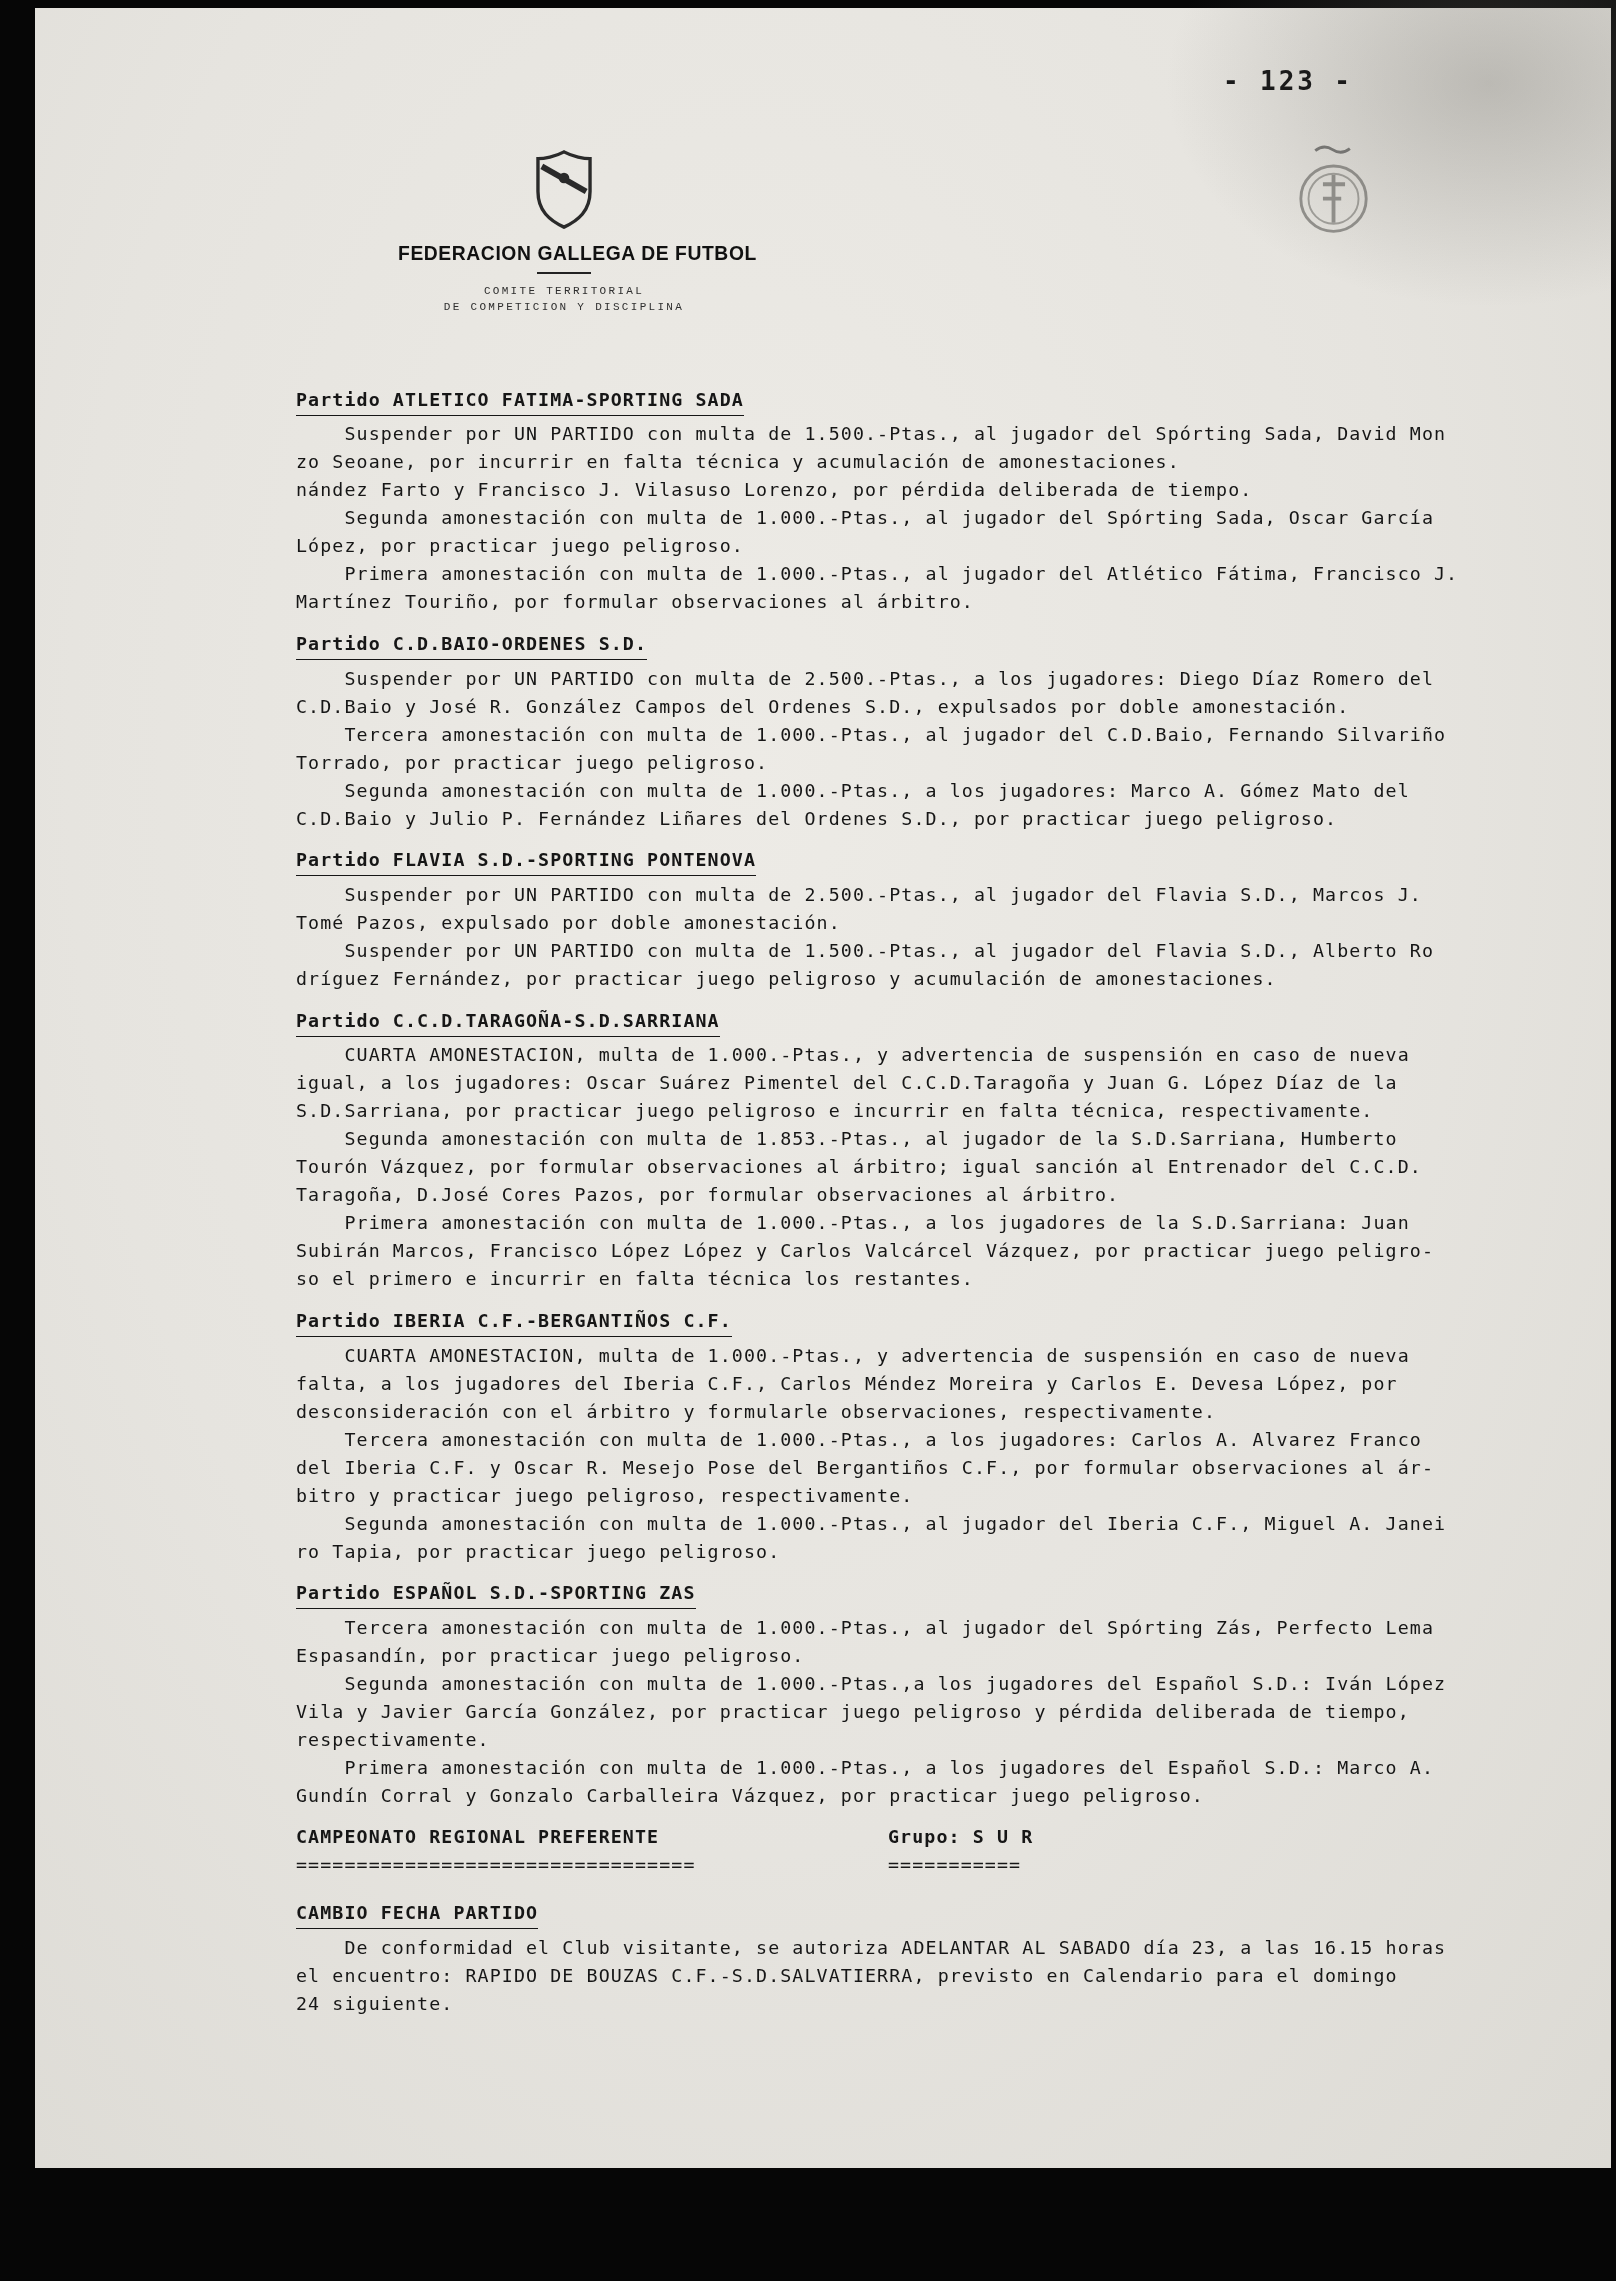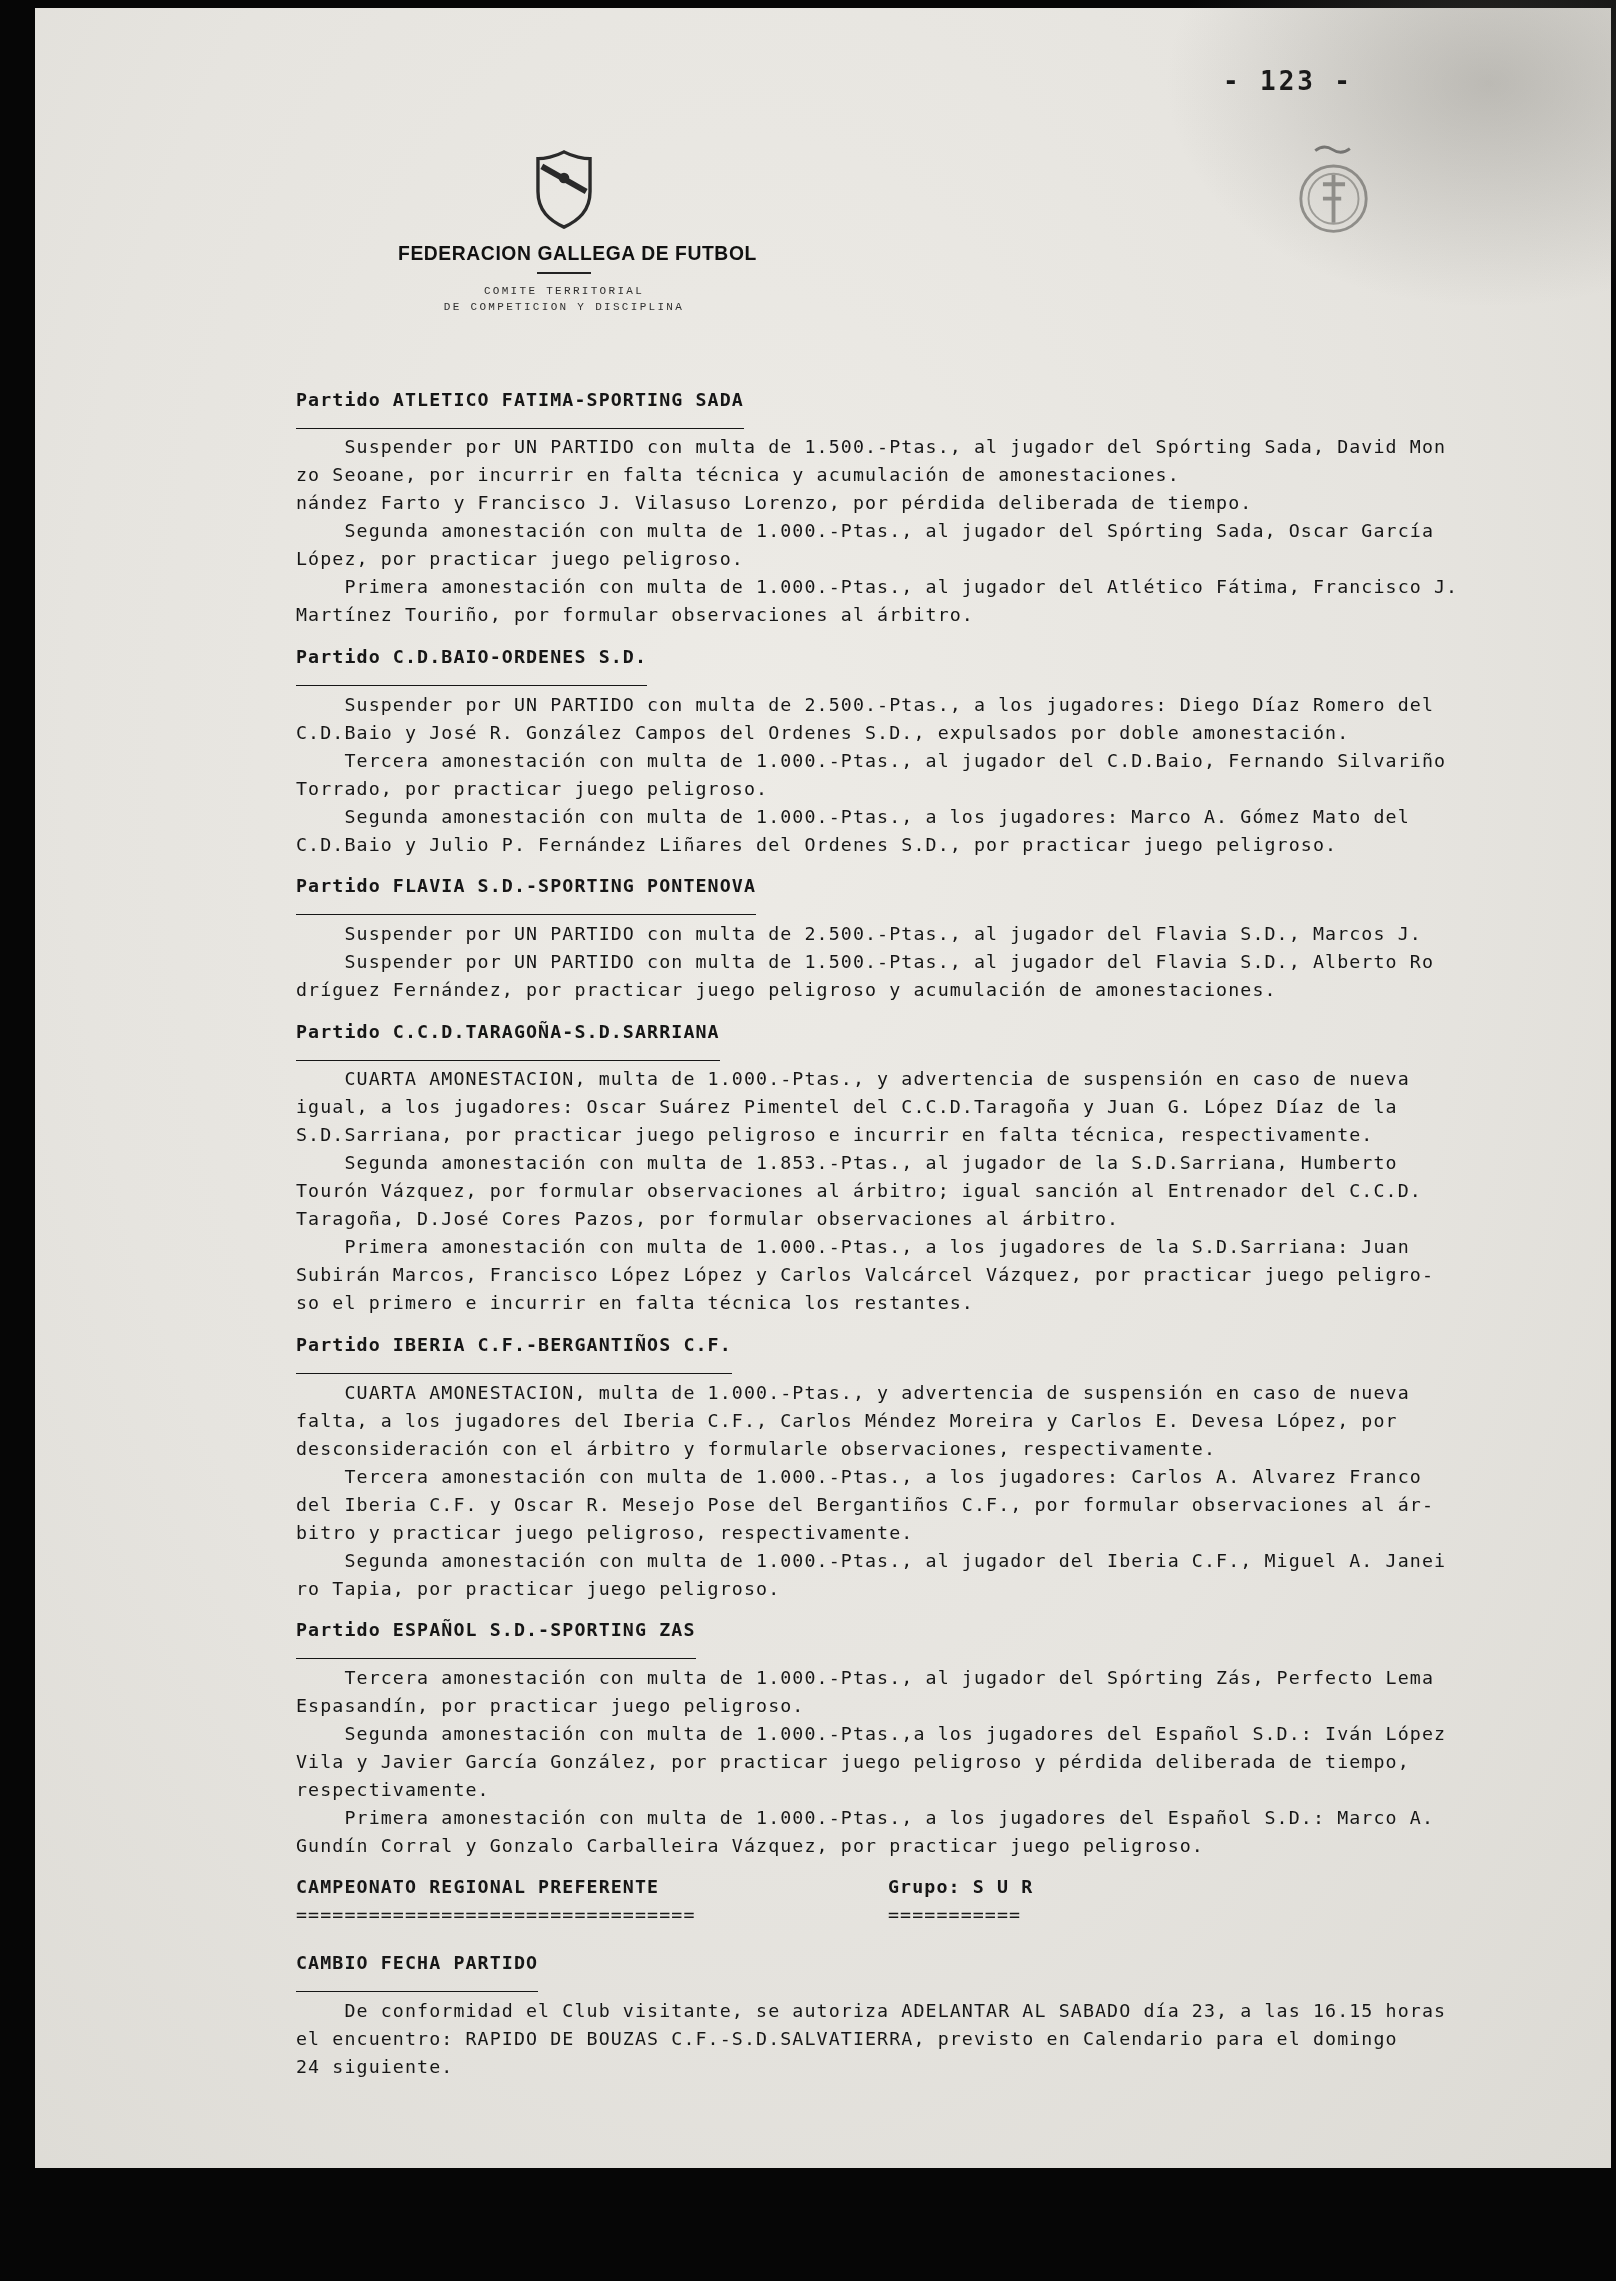--- a/index.html
+++ b/index.html
@@ -67,21 +67,21 @@
     line-height: 28px;
     color: #161616;
   }
   .line { white-space: pre; min-height: 28px; }
   .doc-section { margin-bottom: 13.5px; }
   .section-title {
     white-space: pre;
     width: max-content;
     font-weight: bold;
     border-bottom: 1.9px solid #161616;
-    padding-bottom: 14px;
+    padding-bottom: 1px;
     margin-bottom: 4.8px;
   }
   .campeonato { display: flex; margin: 11.6px 0 19.3px; }
   .camp-col-left { width: 592px; }
   .camp-title { font-weight: bold; }
 </style>
 </head>
 <body>
 
 <div class="canvas">
@@ -132,20 +132,21 @@
             <div class="line">    Suspender por UN PARTIDO con multa de 2.500.-Ptas., a los jugadores: Diego Díaz Romero del</div>
             <div class="line">C.D.Baio y José R. González Campos del Ordenes S.D., expulsados por doble amonestación.</div>
             <div class="line">    Tercera amonestación con multa de 1.000.-Ptas., al jugador del C.D.Baio, Fernando Silvariño</div>
             <div class="line">Torrado, por practicar juego peligroso.</div>
             <div class="line">    Segunda amonestación con multa de 1.000.-Ptas., a los jugadores: Marco A. Gómez Mato del</div>
             <div class="line">C.D.Baio y Julio P. Fernández Liñares del Ordenes S.D., por practicar juego peligroso.</div>
           </section>
           <section class="doc-section">
             <div class="section-title">Partido FLAVIA S.D.-SPORTING PONTENOVA</div>
             <div class="line">    Suspender por UN PARTIDO con multa de 2.500.-Ptas., al jugador del Flavia S.D., Marcos J.</div>
+            <div class="line">Tomé Pazos, expulsado por doble amonestación.</div>
             <div class="line">    Suspender por UN PARTIDO con multa de 1.500.-Ptas., al jugador del Flavia S.D., Alberto Ro</div>
             <div class="line">dríguez Fernández, por practicar juego peligroso y acumulación de amonestaciones.</div>
           </section>
           <section class="doc-section">
             <div class="section-title">Partido C.C.D.TARAGOÑA-S.D.SARRIANA</div>
             <div class="line">    CUARTA AMONESTACION, multa de 1.000.-Ptas., y advertencia de suspensión en caso de nueva</div>
             <div class="line">igual, a los jugadores: Oscar Suárez Pimentel del C.C.D.Taragoña y Juan G. López Díaz de la</div>
             <div class="line">S.D.Sarriana, por practicar juego peligroso e incurrir en falta técnica, respectivamente.</div>
             <div class="line">    Segunda amonestación con multa de 1.853.-Ptas., al jugador de la S.D.Sarriana, Humberto</div>
             <div class="line">Tourón Vázquez, por formular observaciones al árbitro; igual sanción al Entrenador del C.C.D.</div>

